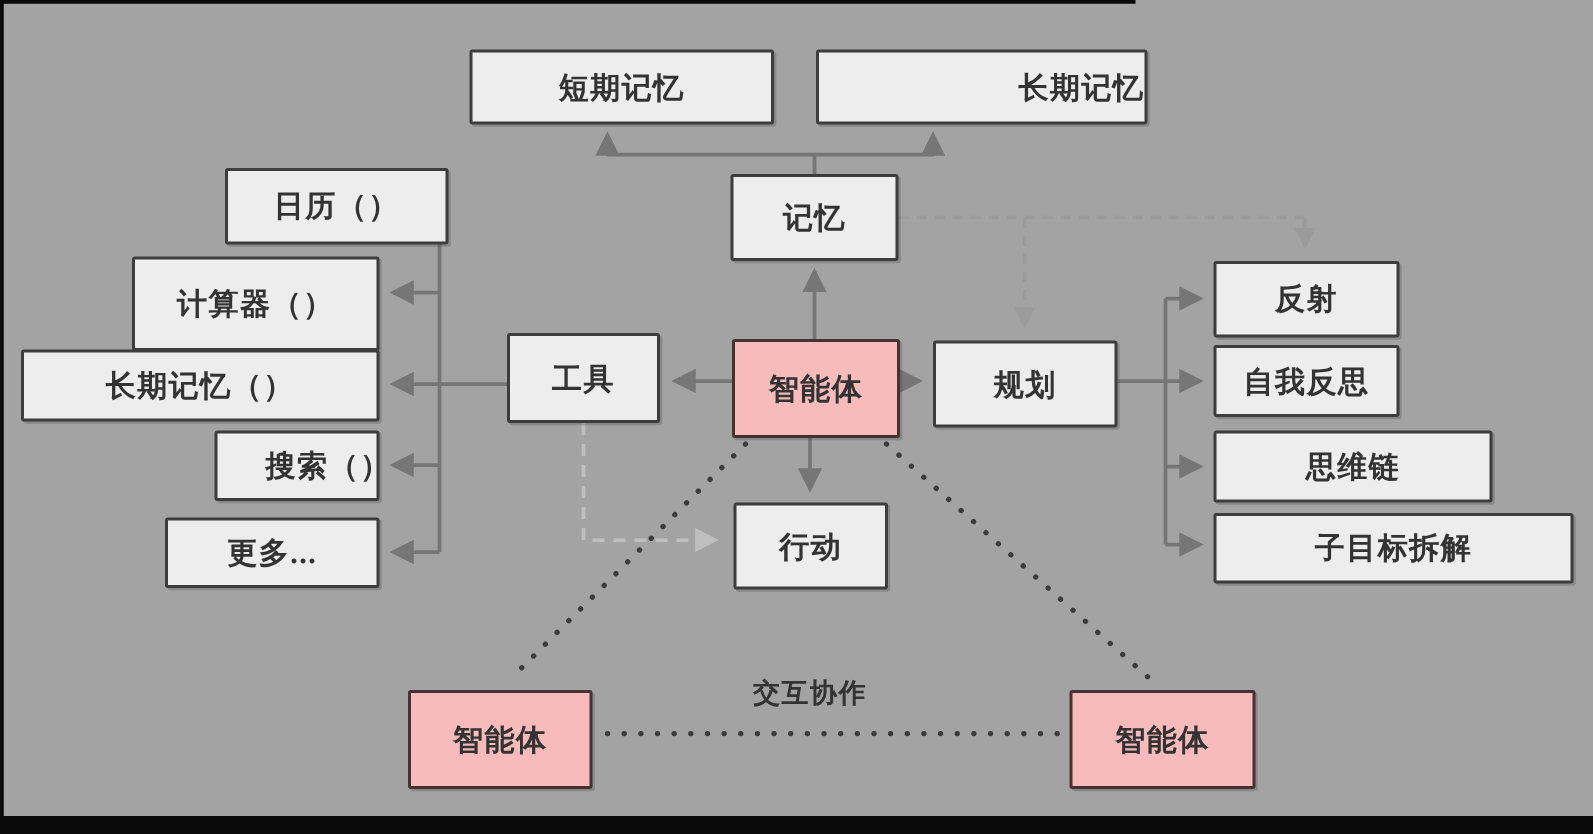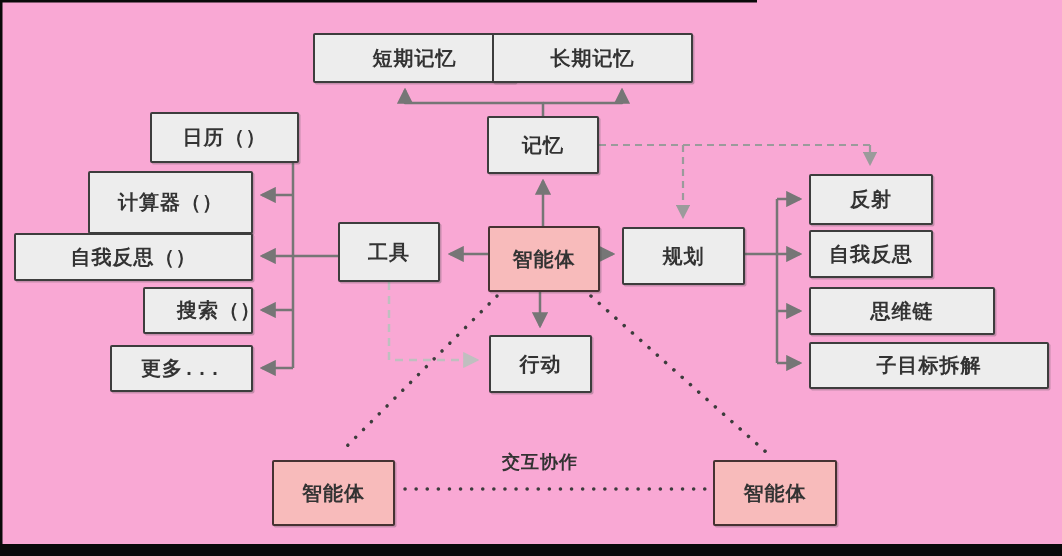--- a/index.html
+++ b/index.html
@@ -1,20 +1,20 @@
 <!DOCTYPE html>
 <html><head>
 <meta charset="utf-8">
 <style>
   html,body{margin:0;padding:0;background:#fff;}
   #canvas{
     position:relative;
     width:1062px;height:556px;
-    background:#f9a8d4;
-    font-family:Liberation Mono, monospace;
+    background:#a3a3a3;
+    font-family:Liberation Serif, serif;
     overflow:hidden;
   }
   #wires{position:absolute;left:0;top:0;width:100%;height:100%;}
   .node{
     position:absolute;
     display:flex;align-items:center;justify-content:center;
     background:#ededed;
     border:2px solid #3d3d3d;
     border-radius:2px;
     box-sizing:border-box;
@@ -99,35 +99,35 @@
     <g stroke="#3c3c3c" stroke-width="3.5" fill="none" stroke-linecap="round" stroke-dasharray="0.1 11">
       <path d="M497,296 L341,452"></path>
       <path d="M591,296 L766,452"></path>
       <path d="M405,489 H705"></path>
     </g>
   </svg>
 
   <div class="node" style="left:313px;top:33px;width:203px;height:50px;">
     <span>短期记忆</span>
   </div>
-  <div class="node" style="left:492px;top:33px;width:201px;height:50px;">
+  <div class="node" style="left:544px;top:33px;width:221px;height:50px;justify-content:flex-end;">
     <span>长期记忆</span>
   </div>
   <div class="node" style="left:487px;top:116px;width:112px;height:58px;">
     <span>记忆</span>
   </div>
 
   <div class="node" style="left:103px;top:112px;width:149px;height:51px;margin-left:47px;">
     <span>日历（）</span>
   </div>
   <div class="node" style="left:88px;top:171px;width:165px;height:63px;">
     <span>计算器（）</span>
   </div>
   <div class="node" style="left:14px;top:233px;width:239px;height:48px;">
-    <span>自我反思（）</span>
+    <span>长期记忆（）</span>
   </div>
   <div class="node" style="left:143px;top:287px;width:110px;height:47px;padding-left:42px;">
     <span>搜索（）</span>
   </div>
   <div class="node" style="left:110px;top:345px;width:143px;height:47px;">
     <span>更多...</span>
   </div>
 
   <div class="node" style="left:338px;top:222px;width:102px;height:60px;">
     <span>工具</span>

